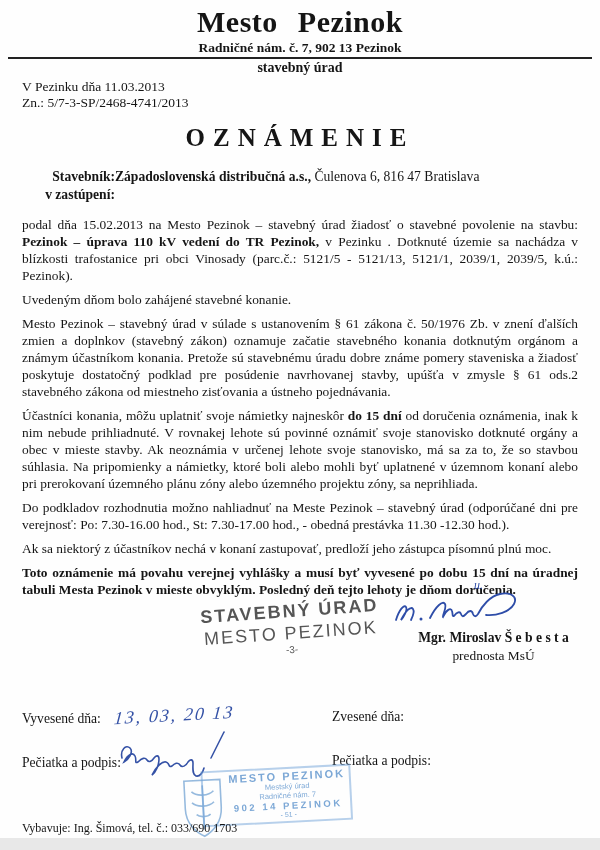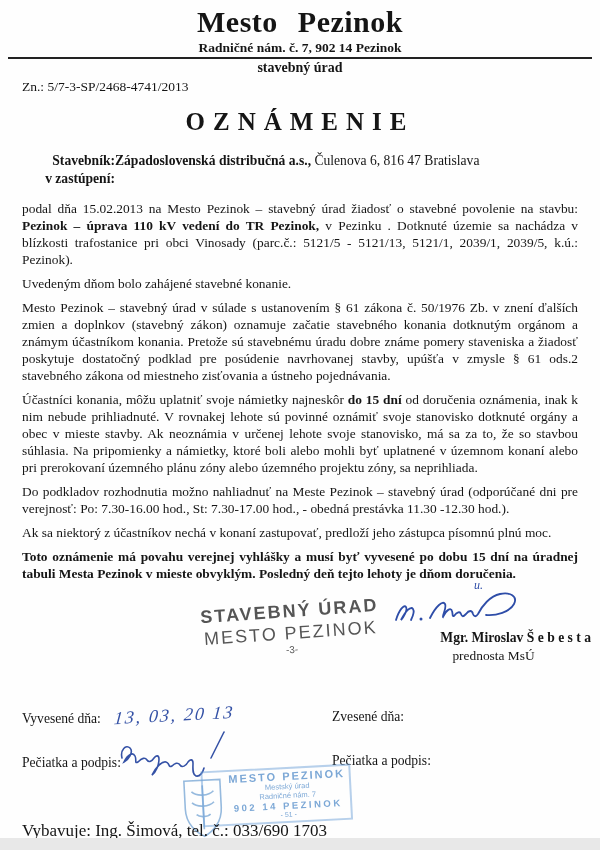--- a/index.html
+++ b/index.html
@@ -25,21 +25,21 @@
   .stamp-black{position:absolute;left:198px;top:600px;width:185px;text-align:center;
                transform:rotate(-4deg);color:#383838;opacity:.85;
                font-family:"Liberation Sans","DejaVu Sans",sans-serif;}
   .stamp-black .l1{font-size:18px;font-weight:700;letter-spacing:2px;line-height:22px;}
   .stamp-black .l2{font-size:18px;font-weight:500;letter-spacing:2px;line-height:22px;}
   .stamp-black .l3{font-size:10px;line-height:12px;}
   
   .sig-main{position:absolute;left:388px;top:586px;width:150px;height:44px;}
   .sig-main path{stroke:#2e4da8;stroke-width:1.8;fill:none;stroke-linecap:round;}
   .sig-main circle{fill:#2e4da8;}
-  .signatory-name{position:absolute;left:396px;top:630px;width:195px;text-align:right;
+  .signatory-name{position:absolute;left:396px;top:630px;width:195px;text-align:center;
                   font-weight:bold;font-size:13.6px;}
   .signatory-title{position:absolute;left:396px;top:648px;width:195px;text-align:center;font-size:13.4px;}
   
   .f-label{font-weight:normal;font-size:13.6px;}
   .row-posted{position:absolute;left:22px;top:709px;width:556px;}
   .row-posted .right{position:absolute;left:310px;top:0;}
   .handwriting{position:absolute;left:92px;top:-4px;color:#3552a6;font-style:italic;
                font-size:18px;letter-spacing:2px;transform:rotate(-3deg) skewX(-8deg);}
   .row-sign{position:absolute;left:22px;top:753px;width:556px;}
   .row-sign .right{position:absolute;left:310px;top:0;}
@@ -49,34 +49,35 @@
   .stamp-blue{position:absolute;left:182px;top:764px;width:170px;height:74px;transform:rotate(-3deg);}
   .sb-box{position:absolute;left:20px;top:4px;right:0;border:2px solid rgba(110,160,215,.55);
           padding:1px 2px 2px 24px;text-align:center;color:#6f9fd2;
           font-family:"Liberation Sans","DejaVu Sans",sans-serif;opacity:.9;}
   .sb-l1{font-size:11px;font-weight:700;letter-spacing:2px;line-height:12px;}
   .sb-l2,.sb-l3{font-size:7.5px;line-height:9px;}
   .sb-l4{font-size:9.5px;font-weight:700;letter-spacing:2.5px;line-height:11px;}
   .sb-l5{font-size:7px;line-height:8px;}
   .sb-shield{position:absolute;left:0;top:10px;width:42px;height:62px;}
   .sb-shield path{stroke:#84aed8;stroke-width:1.6;fill:none;opacity:.85;}
-  .handled-by{position:absolute;left:22px;top:821px;font-size:17px;}
+  .handled-by{position:absolute;left:22px;top:821px;font-size:12px;}
   .ink-u{position:absolute;left:474px;top:578px;color:#2e4da8;font-style:italic;font-size:12px;}
 </style>
 </head>
 <body>
 
 <div class="page">
   <div class="content">
     <div class="hdr-title">Mesto Pezinok</div>
-    <div class="hdr-address">Radničné nám. č. 7, 902 14 Pezinok</div>
+    <div class="hdr-address">Radničné nám. č. 7, 902 13 Pezinok</div>
     <div class="hdr-rule"></div>
     <div class="hdr-office">stavebný úrad</div>
 
     <div class="meta">
+      <div>V Pezinku dňa 11.03.2013</div>
       <div>Zn.: 5/7-3-SP/2468-4741/2013</div>
     </div>
 
     <div class="notice-title">OZNÁMENIE</div>
 
     <div class="parties">
       <div class="party-row">
         <span class="party-label">Stavebník:</span>
         <span class="party-value"><b>Západoslovenská distribučná a.s.,</b><span> Čulenova 6, 816 47 Bratislava</span></span>
       </div>

